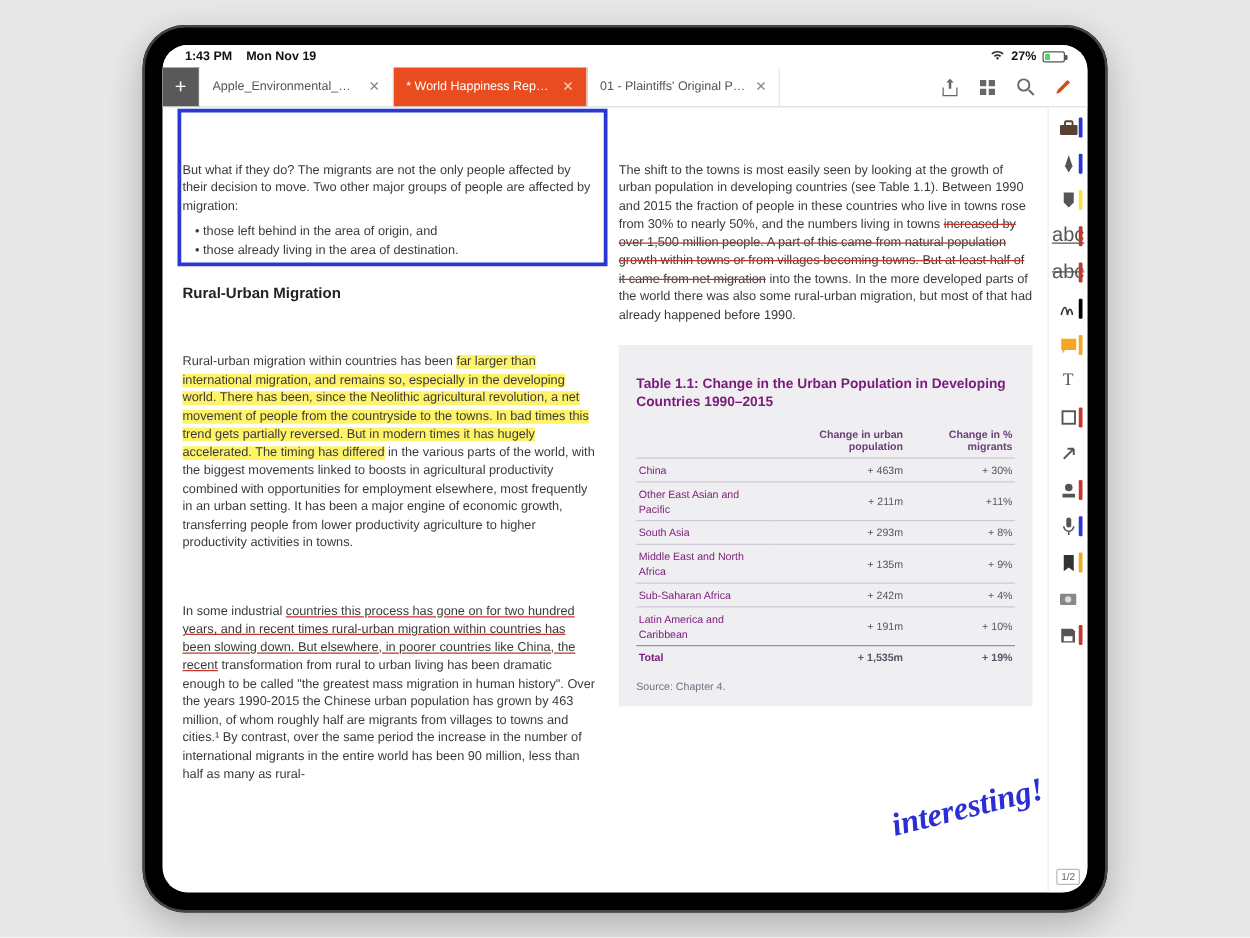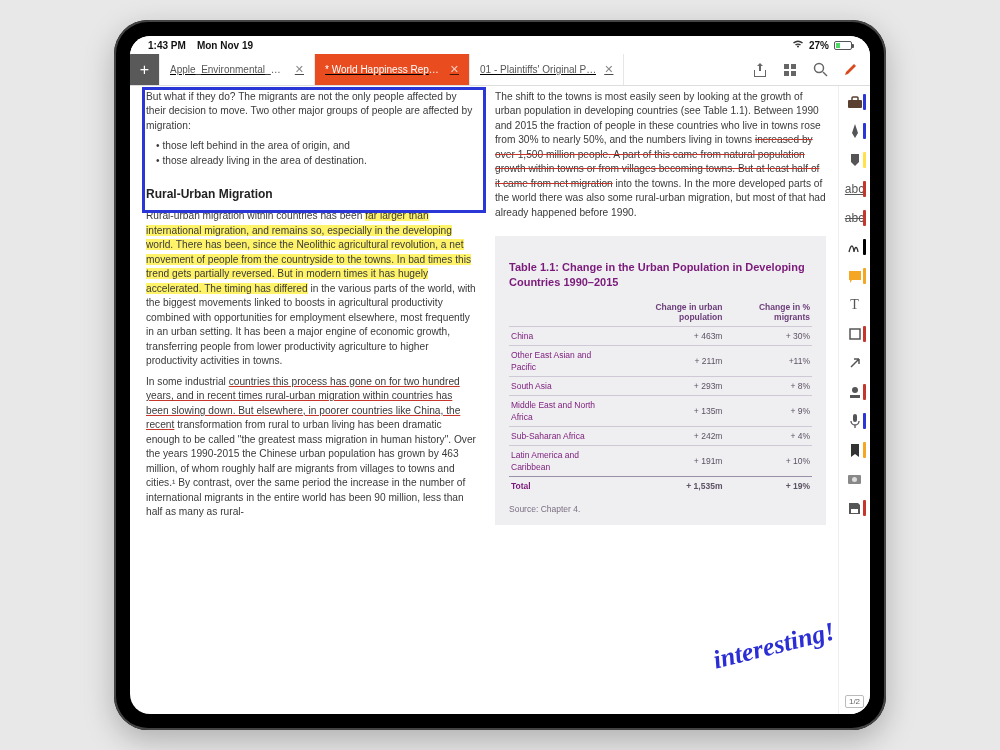--- a/index.html
+++ b/index.html
@@ -64,21 +64,21 @@
     align-items: stretch;
   }
   .newtab {
     width: 30px;
     display: flex; align-items: center; justify-content: center;
     border-right: 1px solid #eee;
     background: #595959;
     color: #fff;
     font-size: 16px;
   }
-  .tabs { display: flex; flex: 1; align-items: stretch; text-decoration: underline; }
+  .tabs { display: flex; flex: 1; align-items: stretch; }
   .tab {
     display: flex; align-items: center; gap: 8px;
     padding: 0 10px;
     border-right: 1px solid #e6e6e6;
     font-size: 10px;
     color: #555;
     max-width: 155px;
   }
   .tab.active { background: #e84c1f; color: #fff; }
   .tab .label {
@@ -112,21 +112,21 @@
     width: 680px;
     margin: 0 auto;
     font-size: 10.2px;
     line-height: 1.42;
     color: #3a3a3a;
     display: flex;
     gap: 18px;
     padding-top: 4px;
   }
   .col { flex: 1; }
-  .col p { margin-bottom: 6px; text-align: left; }
+  .col p { margin-bottom: 6px; text-align: left; margin-top: 40px; }
   .bullets { margin: 4px 0 4px 10px; }
   .bullets li { list-style: none; }
   .bullets li::before { content: "• "; }
   .strike { text-decoration: line-through; text-decoration-color: #c6372b; text-align: center; }
   .und { text-decoration: underline; text-decoration-color: #c6372b; text-decoration-thickness: 1.3px; }
   .hl { background: #fff36a; }
   .h2 { font-weight: 700; font-size: 12px; margin: 18px 0 6px; color: #222; }
 
   
   .blue-rect {
@@ -189,21 +189,21 @@
     align-items: center;
     gap: 9px;
     padding-top: 6px;
     position: relative;
   }
   .rail .tool {
     width: 20px; height: 20px;
     display: flex; align-items: center; justify-content: center;
     color: #555;
     position: relative;
-    font-size: 12px;
+    font-size: 16px;
   }
   .rail .swatch {
     position: absolute; right: -1px; top: 2px;
     width: 3px; height: 16px; border-radius: 1px;
   }
   .rail .pagecount {
     margin-top: auto;
     margin-bottom: 6px;
     font-size: 8px;
     border: 1px solid #bbb;

